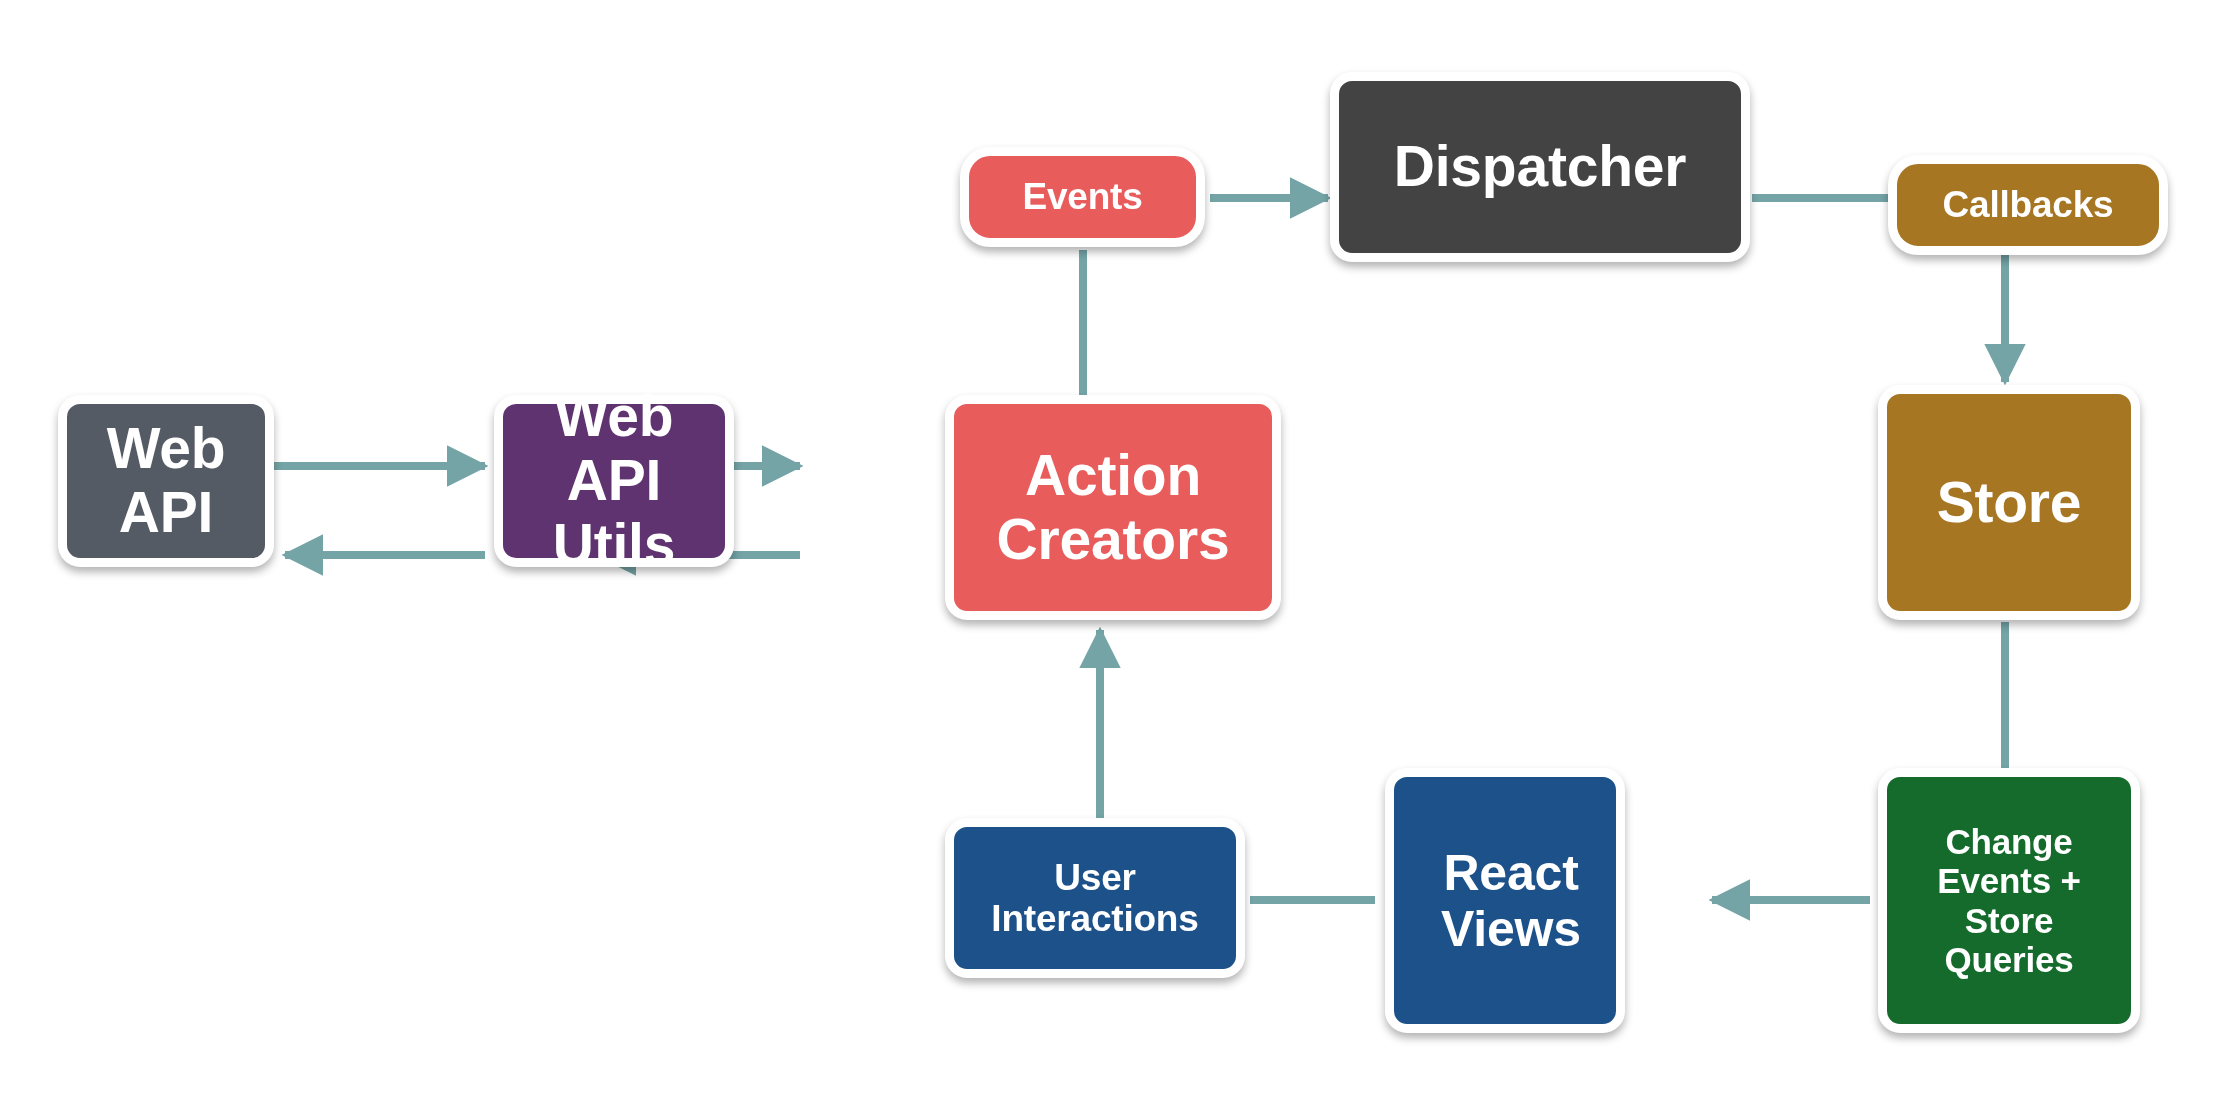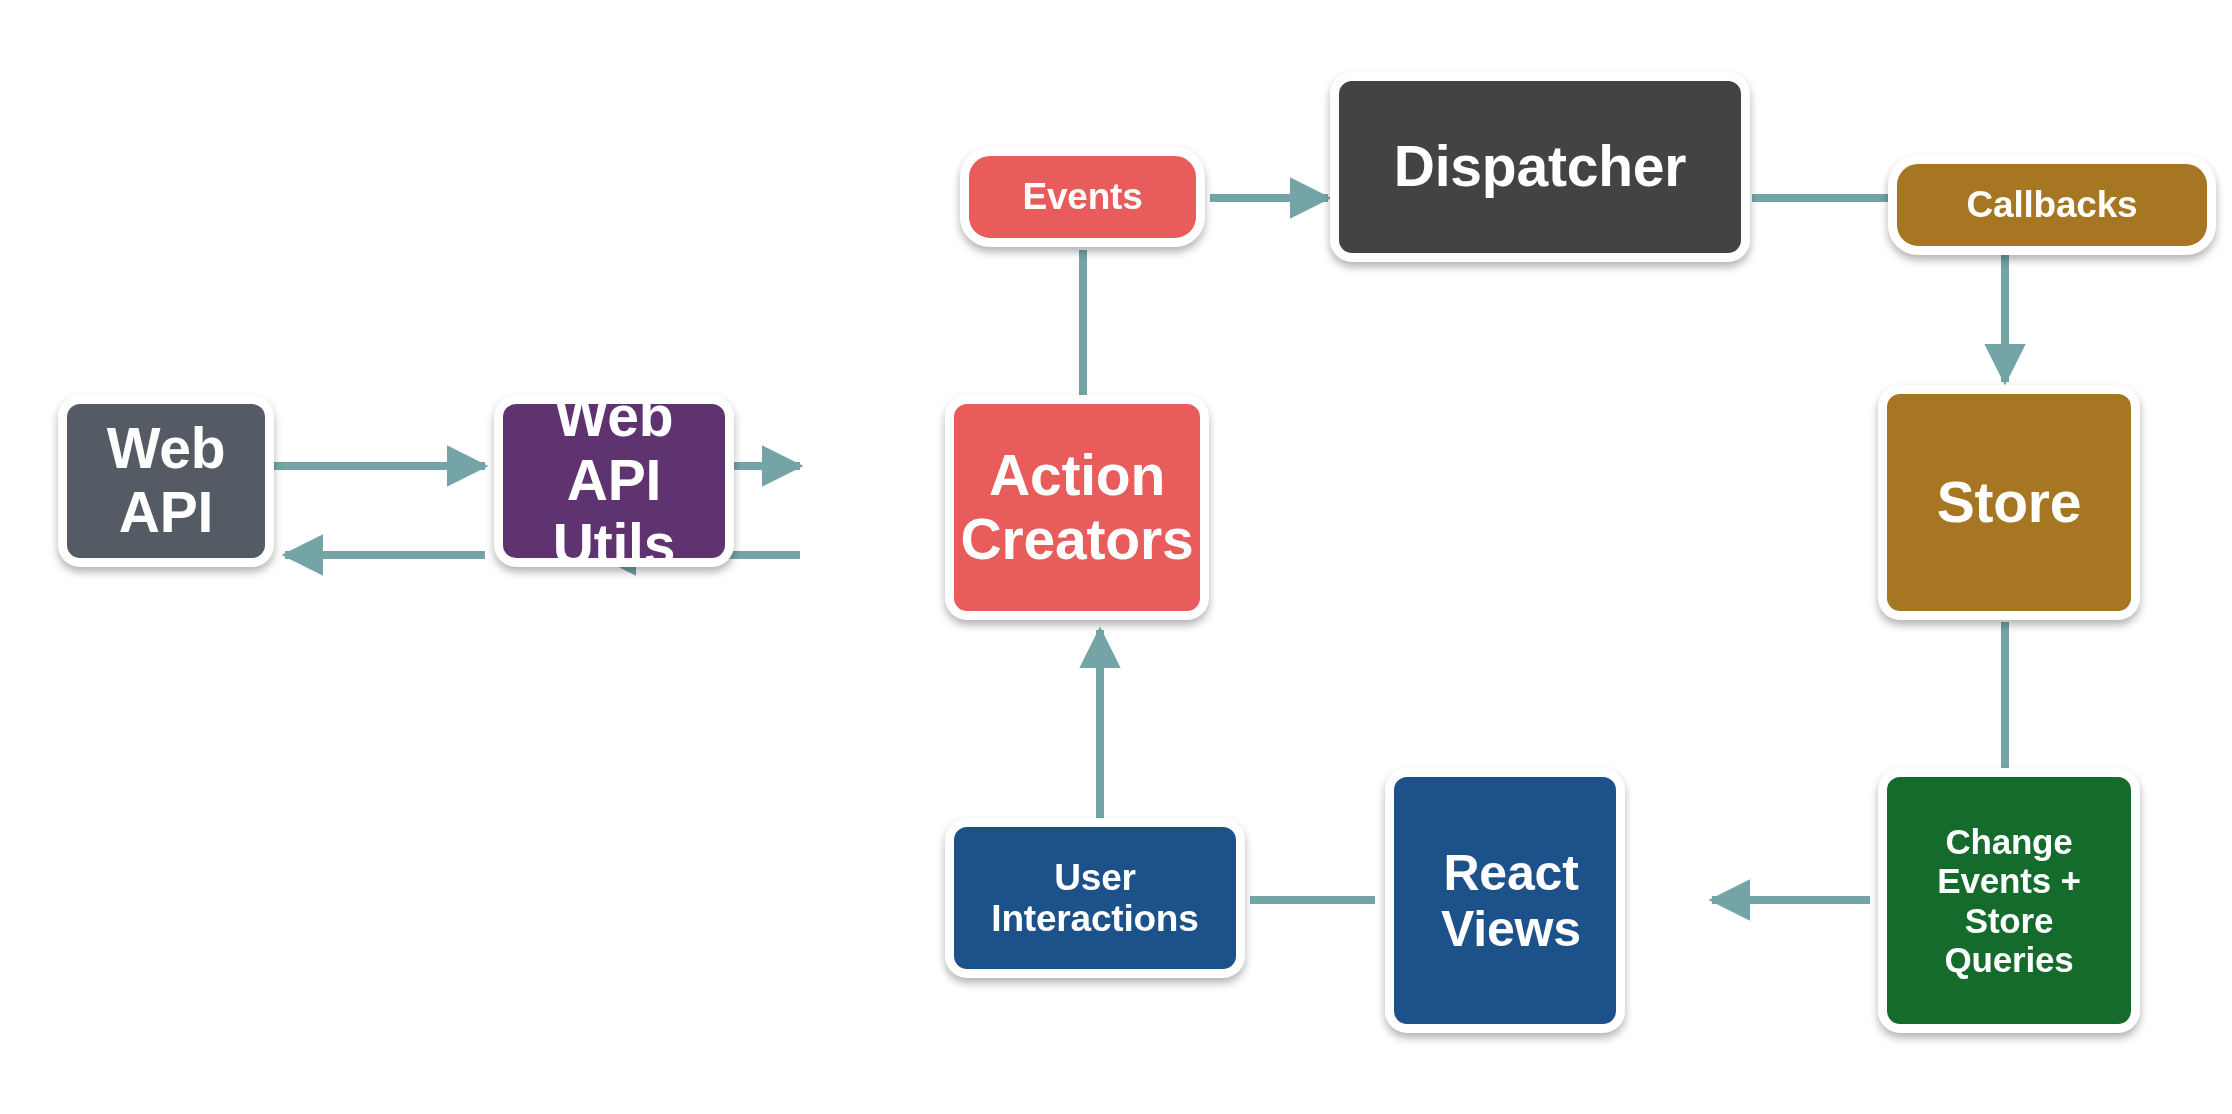--- a/index.html
+++ b/index.html
@@ -96,34 +96,34 @@
   <div class="node sz-lg" style="left:58px; top:395px; width:216px; height:172px; background:#555b65;">
     <span class="label">Web
 API</span>
   </div>
 
   <div class="node sz-lg" style="left:494px; top:395px; width:240px; height:172px; background:#5e3370;">
     <span class="label">Web
 API Utils</span>
   </div>
 
-  <div class="node sz-lg" style="left:945px; top:395px; width:264px; height:225px; background:#e85c5c;">
+  <div class="node sz-lg" style="left:945px; top:395px; width:336px; height:225px; background:#e85c5c;">
     <span class="label">Action
 Creators</span>
   </div>
 
   <div class="node sz-sm pill" style="left:960px; top:147px; width:245px; height:100px; background:#e85c5c;">
     <span class="label">Events</span>
   </div>
 
   <div class="node sz-lg" style="left:1330px; top:72px; width:420px; height:190px; background:#434343;">
     <span class="label">Dispatcher</span>
   </div>
 
-  <div class="node sz-sm pill" style="left:1888px; top:155px; width:328px; height:100px; background:#a67622;">
+  <div class="node sz-sm pill" style="left:1888px; top:155px; width:280px; height:100px; background:#a67622;">
     <span class="label">Callbacks</span>
   </div>
 
   <div class="node sz-lg" style="left:1878px; top:385px; width:262px; height:235px; background:#a67622;">
     <span class="label">Store</span>
   </div>
 
   <div class="node sz-xs" style="left:1878px; top:768px; width:262px; height:265px; background:#156b2c;">
     <span class="label">Change
 Events +

